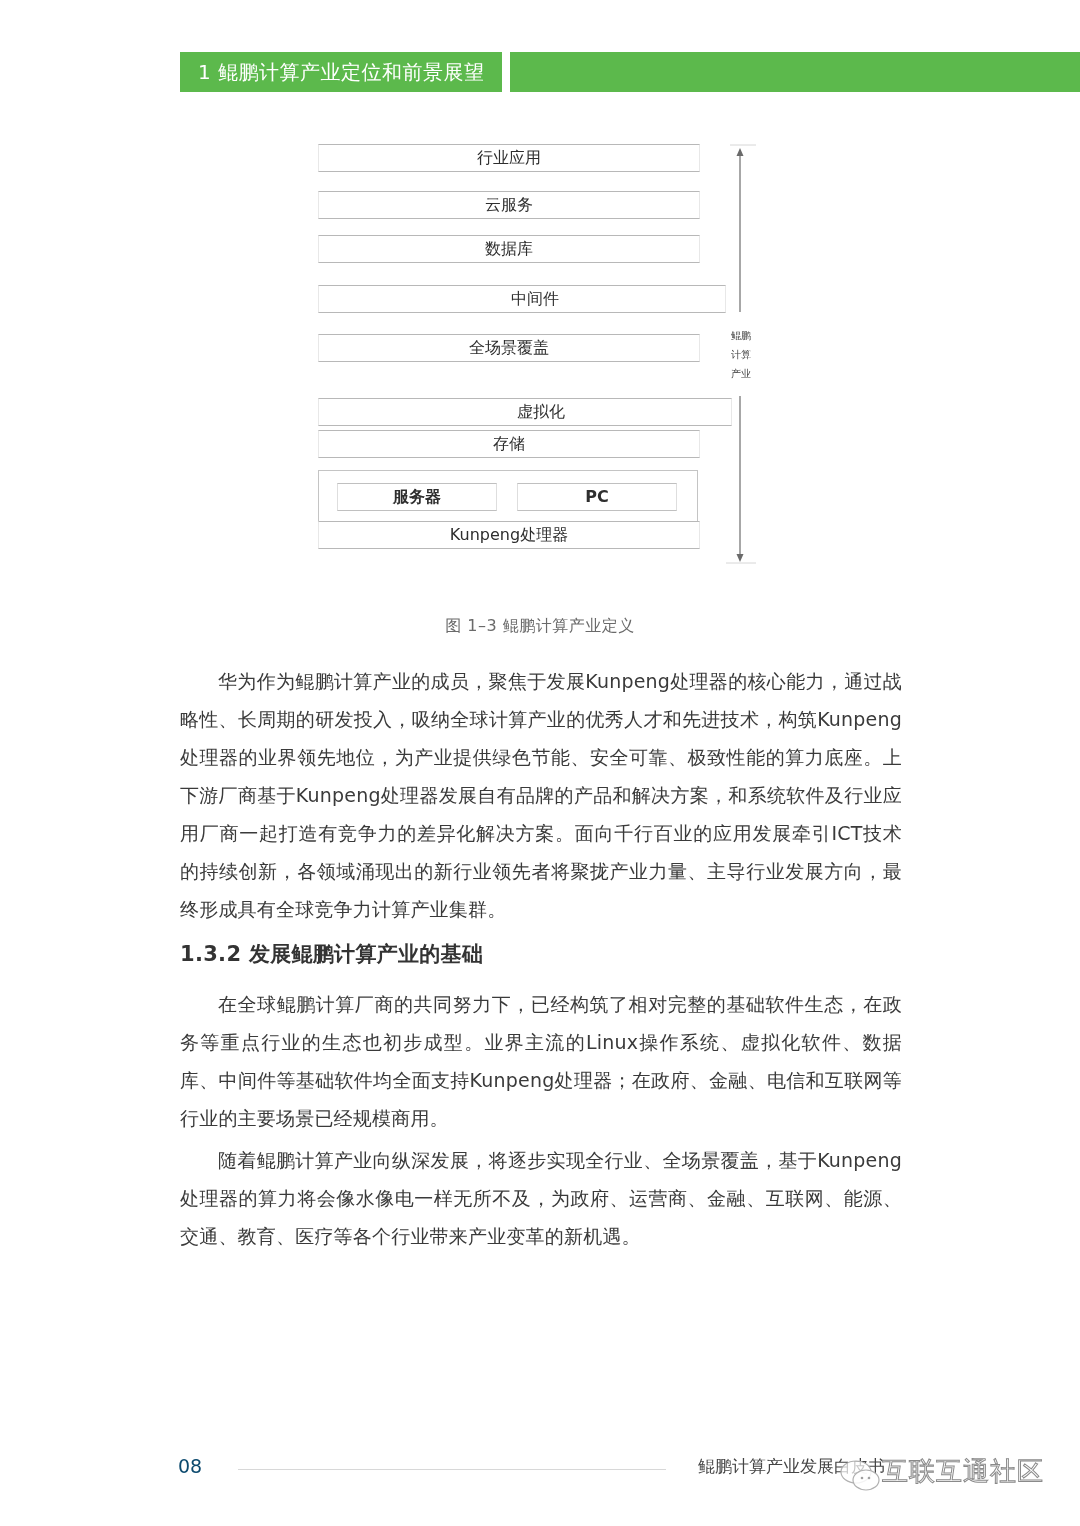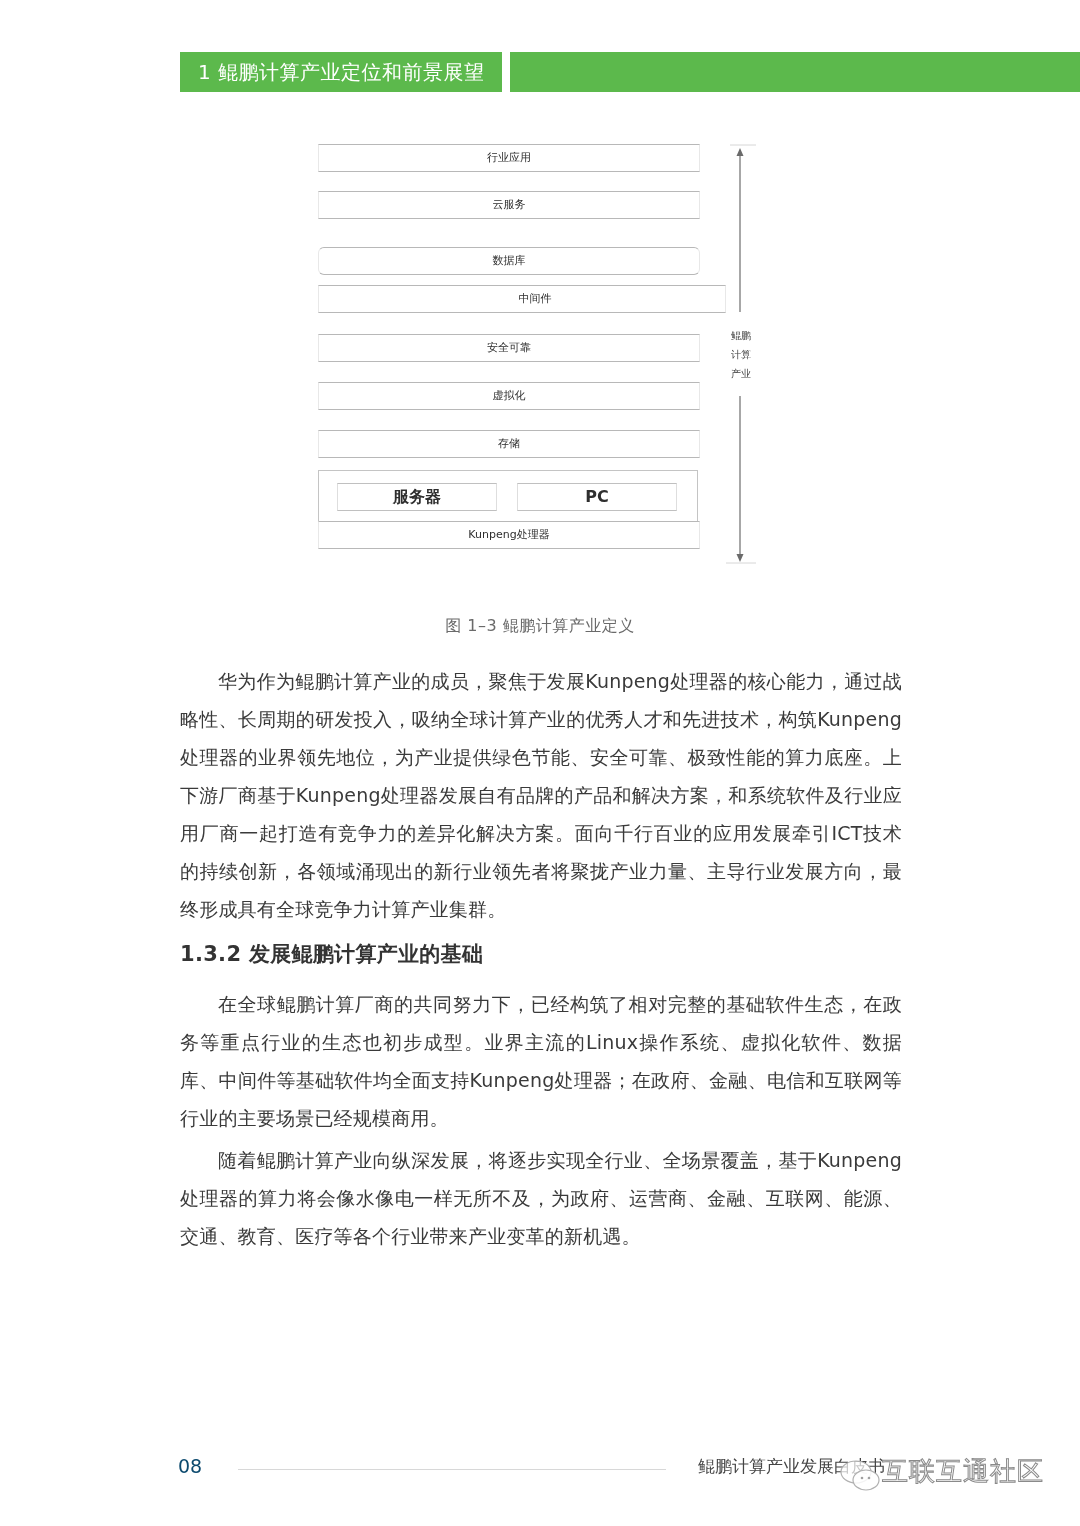--- a/index.html
+++ b/index.html
@@ -12,21 +12,21 @@
   .band-right { position: absolute; left: 330px; top: 0; width: 570px; height: 40px; background: #5cb94c; }
   .band-curve { position: absolute; left: 318px; top: -2px; width: 16px; height: 44px; }
   .band-title { position: absolute; left: 18px; top: 0; line-height: 40px; color: #ffffff;
                 font-size: 20px; letter-spacing: 0.5px; white-space: nowrap; }
 
   
   .diagram { position: absolute; left: 300px; top: 130px; width: 480px; height: 450px; }
   .layer { position: absolute; left: 18px; width: 380px; height: 26px;
            border-top: 1.5px solid #b8b8b8; border-bottom: 1.5px solid #b8b8b8;
            border-left: 1px solid #e8e8e8; border-right: 1px solid #e8e8e8;
-           text-align: center; line-height: 26px; font-size: 11px; color: #2e2e2e; background: #fff; }
+           text-align: center; line-height: 26px; font-size: 16px; color: #2e2e2e; background: #fff; }
   .hw-group { position: absolute; left: 18px; top: 340px; width: 378px; height: 54px;
               border: 1.5px solid #c4c4c4; background: #fff; font-weight: bold; }
   .hw-box { position: absolute; top: 12px; height: 26px; border-top: 1.5px solid #c0c0c0;
             border-bottom: 1.5px solid #c0c0c0; border-left: 1px solid #dedede; border-right: 1px solid #dedede;
             text-align: center; line-height: 26px; font-size: 16px; color: #2e2e2e; }
   .arrow-col { position: absolute; left: 420px; top: 14px; width: 40px; height: 420px; }
   .arrow-label { position: absolute; left: 424px; top: 196px; width: 34px; font-size: 10px; line-height: 19px;
                  color: #444; text-align: center; }
 
   .caption { position: absolute; left: 0; width: 1080px; top: 604px; text-align: center;
@@ -54,24 +54,24 @@
   <svg class="band-curve" viewBox="0 0 16 44">
     <path d="M12 0 Q2 22 12 44" stroke="#ffffff" stroke-width="5" fill="none"></path>
   </svg>
   <div class="band-right"></div>
   <div class="band-title">1  鲲鹏计算产业定位和前景展望</div>
 </div>
 
 <div class="diagram">
   <div class="layer" style="top:14px;">行业应用</div>
   <div class="layer" style="top:61px;">云服务</div>
-  <div class="layer" style="top:117px;border-radius:6px;">数据库</div>
+  <div class="layer" style="top:105px;">数据库</div>
   <div class="layer" style="top:155px;padding-left:26px;">中间件</div>
-  <div class="layer" style="top:204px;">安全可靠</div>
-  <div class="layer" style="top:252px;">虚拟化</div>
+  <div class="layer" style="top:204px;">全场景覆盖</div>
+  <div class="layer" style="top:268px;padding-left:32px;">虚拟化</div>
   <div class="layer" style="top:300px;">存储</div>
 
   <div class="hw-group">
     <div class="hw-box" style="left:18px; width:158px;">服务器</div>
     <div class="hw-box" style="left:198px; width:158px;">PC</div>
   </div>
 
   <div class="layer" style="top:391px;">Kunpeng处理器</div>
 
   <svg class="arrow-col" viewBox="0 0 40 420">

